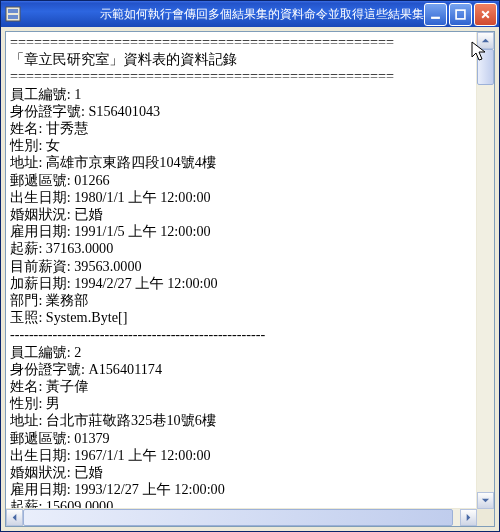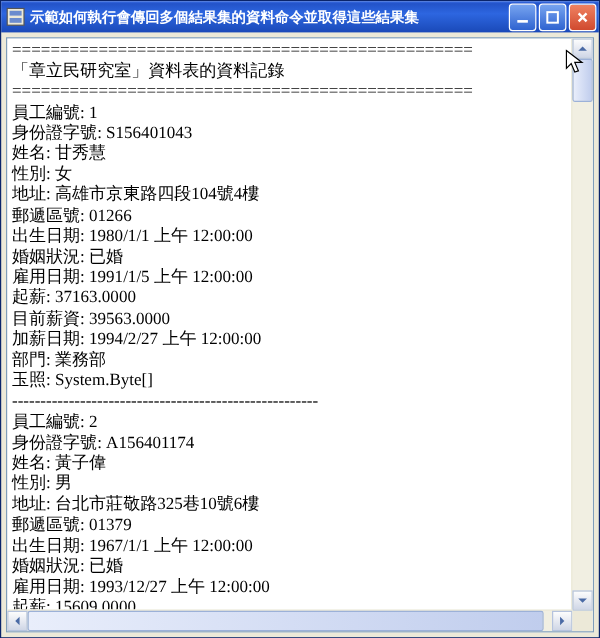--- a/index.html
+++ b/index.html
@@ -1,20 +1,20 @@
 <!DOCTYPE html>
 <html><head>
 <meta charset="utf-8">
 <style>
   html,body{margin:0;padding:0;font-family:"Microsoft JhengHei","PMingLiU",sans-serif;background:#fff;}
   .window{width:500px;height:532px;box-sizing:border-box;border:1px solid #0a246a;background:#ece9d8;position:relative;}
   .titlebar{height:26px;background:linear-gradient(to bottom,#3a6ee7 0%,#2353c9 8%,#2d66e0 40%,#1a49b8 100%);display:flex;align-items:center;color:#fff;font-size:12px;padding:0 2px 0 4px;}
   .title-icon{width:16px;height:16px;margin-right:4px;display:flex;align-items:center;justify-content:center;}
   .title-icon svg{width:16px;height:16px;}
-  .title-text{flex:1;white-space:nowrap;overflow:hidden;text-overflow:ellipsis;font-weight:bold;}
+  .title-text{flex:1;white-space:nowrap;overflow:hidden;text-overflow:ellipsis;font-weight:normal;text-align:right;}
   .win-buttons{display:flex;gap:2px;}
   .win-btn{width:21px;height:21px;border:1px solid #fff;border-radius:3px;background:linear-gradient(to bottom,#77a4f0,#2f63d0);display:flex;align-items:center;justify-content:center;color:#fff;cursor:pointer;}
   .win-btn.close{background:linear-gradient(to bottom,#f08262,#d04a2f);}
   .win-btn svg{width:11px;height:11px;}
   .client{position:absolute;top:30px;left:4px;right:4px;bottom:4px;background:#fff;border:1px solid #7f9db9;box-sizing:border-box;}
   .textarea-wrap{position:absolute;inset:0;overflow:hidden;}
   .content{position:absolute;top:0;left:0;right:18px;bottom:18px;overflow:hidden;padding:2px 4px;font-family:"PMingLiU","SimSun",serif;font-size:14.2px;line-height:17.2px;color:#000;white-space:pre;}
   .vscroll{position:absolute;top:0;right:0;width:17px;bottom:17px;background:#f1efe2;border-left:1px solid #ece9d8;}
   .hscroll{position:absolute;left:0;right:17px;bottom:0;height:17px;background:#f1efe2;border-top:1px solid #ece9d8;}
   .corner{position:absolute;right:0;bottom:0;width:17px;height:17px;background:#ece9d8;}

